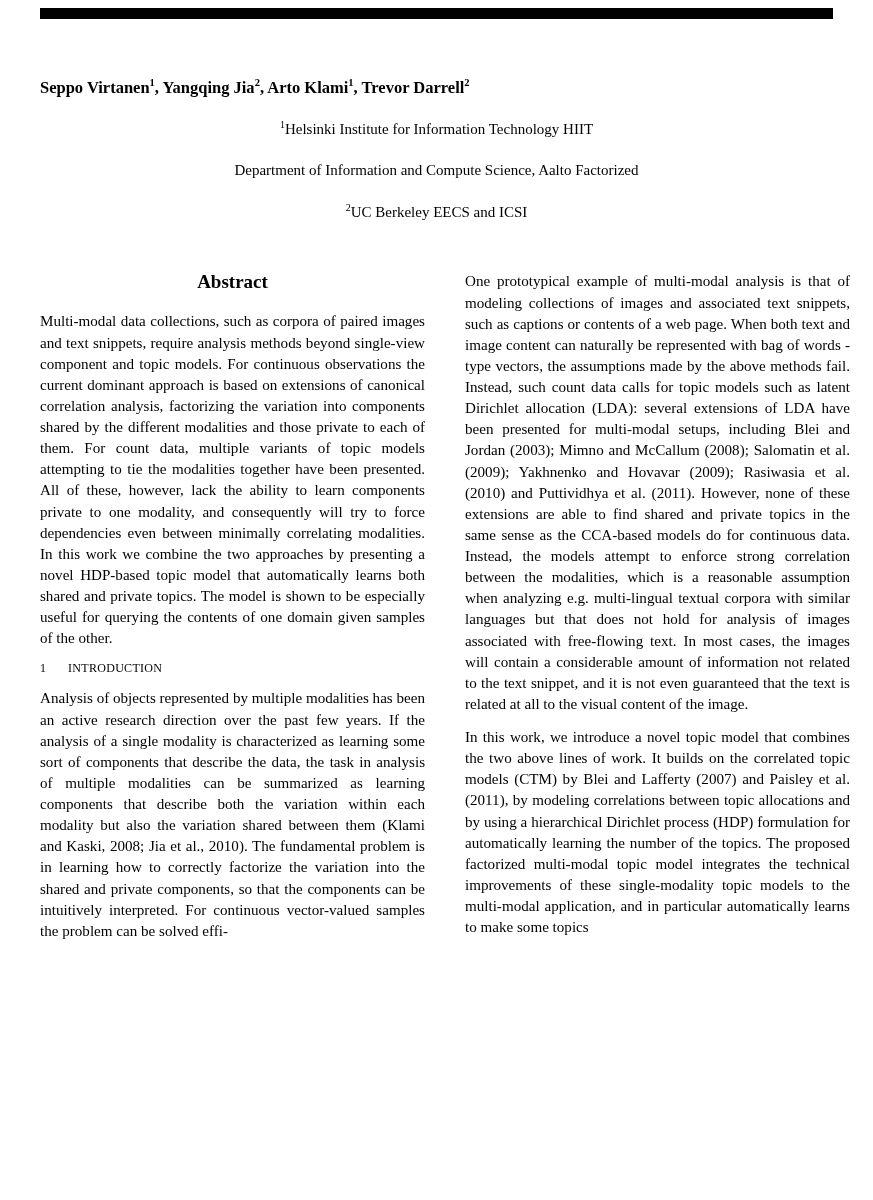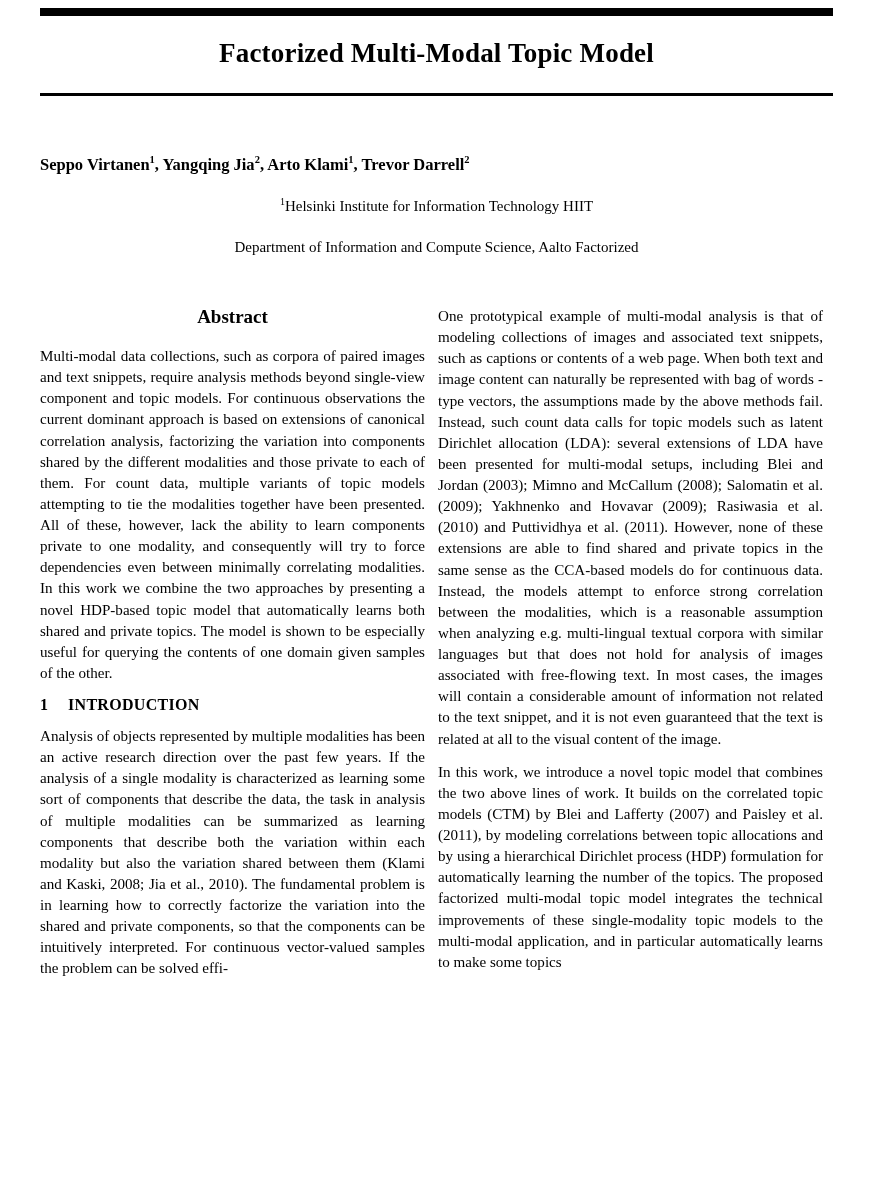--- a/index.html
+++ b/index.html
@@ -55,21 +55,21 @@
     font-size: 15px;
     margin-top: 20px;
     line-height: 1.42;
   }
   .affil sup {
     font-size: 10px;
   }
   .columns {
     display: flex;
     margin-top: 48px;
-    gap: 13px;
+    gap: 40px;
   }
   .col {
     width: 385px;
     flex: 0 0 385px;
   }
   .abstract-head {
     text-align: center;
     font-size: 19px;
     font-weight: bold;
     margin-bottom: 18px;
@@ -82,53 +82,55 @@
     text-indent: 0;
     hyphens: auto;
     -webkit-hyphens: auto;
   }
   .abstract-body {
     font-size: 14.7px;
     line-height: 1.42;
     text-align: justify;
   }
   h2.section {
-    font-size: 16px;
-    font-weight: bold;
+    font-size: 12px;
+    font-weight: normal;
     margin: 10px 0 12px 0;
     letter-spacing: 0.3px;
   }
   h2.section .num {
     display: inline-block;
     width: 28px;
   }
 </style>
 </head>
 <body>
 
 <div class="page">
 
   <div class="rule-top"></div>
 
-  <div class="title">Factorized Multi-Modal Topic Model</div>
 
   <div class="rule-thin"></div>
 
   <div class="authors">
     <span>Seppo Virtanen</span><sup>1</sup>,
     <span>Yangqing Jia</span><sup>2</sup>,
     <span>Arto Klami</span><sup>1</sup>,
     <span>Trevor Darrell</span><sup>2</sup>
   </div>
 
   <div class="affil">
     <sup>1</sup><span>Helsinki Institute for Information Technology HIIT</span>
   </div>
   <div class="affil">
     <span>Department of Information and Compute Science, Aalto Factorized</span>
+  </div>
+  <div class="affil">
+    <sup>2</sup><span>UC Berkeley EECS and ICSI</span>
   </div>
 
   <div class="columns">
 
     <div class="col">
       <div class="abstract-head">Abstract</div>
       <p class="body abstract-body">Multi-modal data collections, such as corpora of paired images and text snippets, require analysis methods beyond single-view component and topic models. For continuous observations the current dominant approach is based on extensions of canonical correlation analysis, factorizing the variation into components shared by the different modalities and those private to each of them. For count data, multiple variants of topic models attempting to tie the modalities together have been presented. All of these, however, lack the ability to learn components private to one modality, and consequently will try to force dependencies even between minimally correlating modalities. In this work we combine the two approaches by presenting a novel HDP-based topic model that automatically learns both shared and private topics. The model is shown to be especially useful for querying the contents of one domain given samples of the other.</p>
 
       <h2 class="section">
         <span class="num">1</span><span>INTRODUCTION</span>

